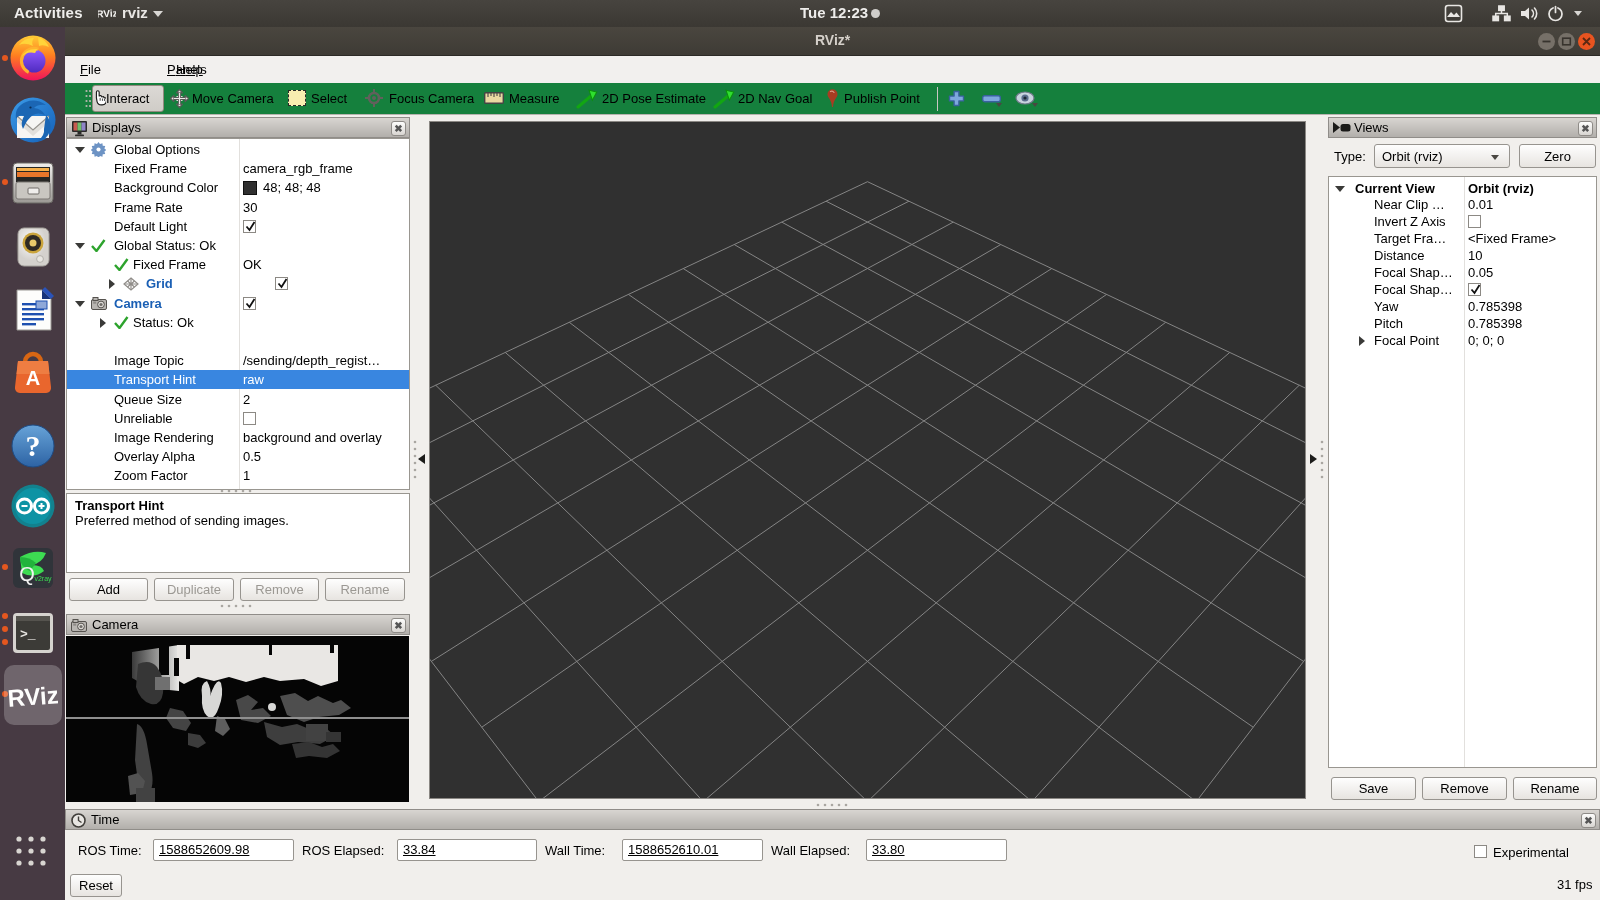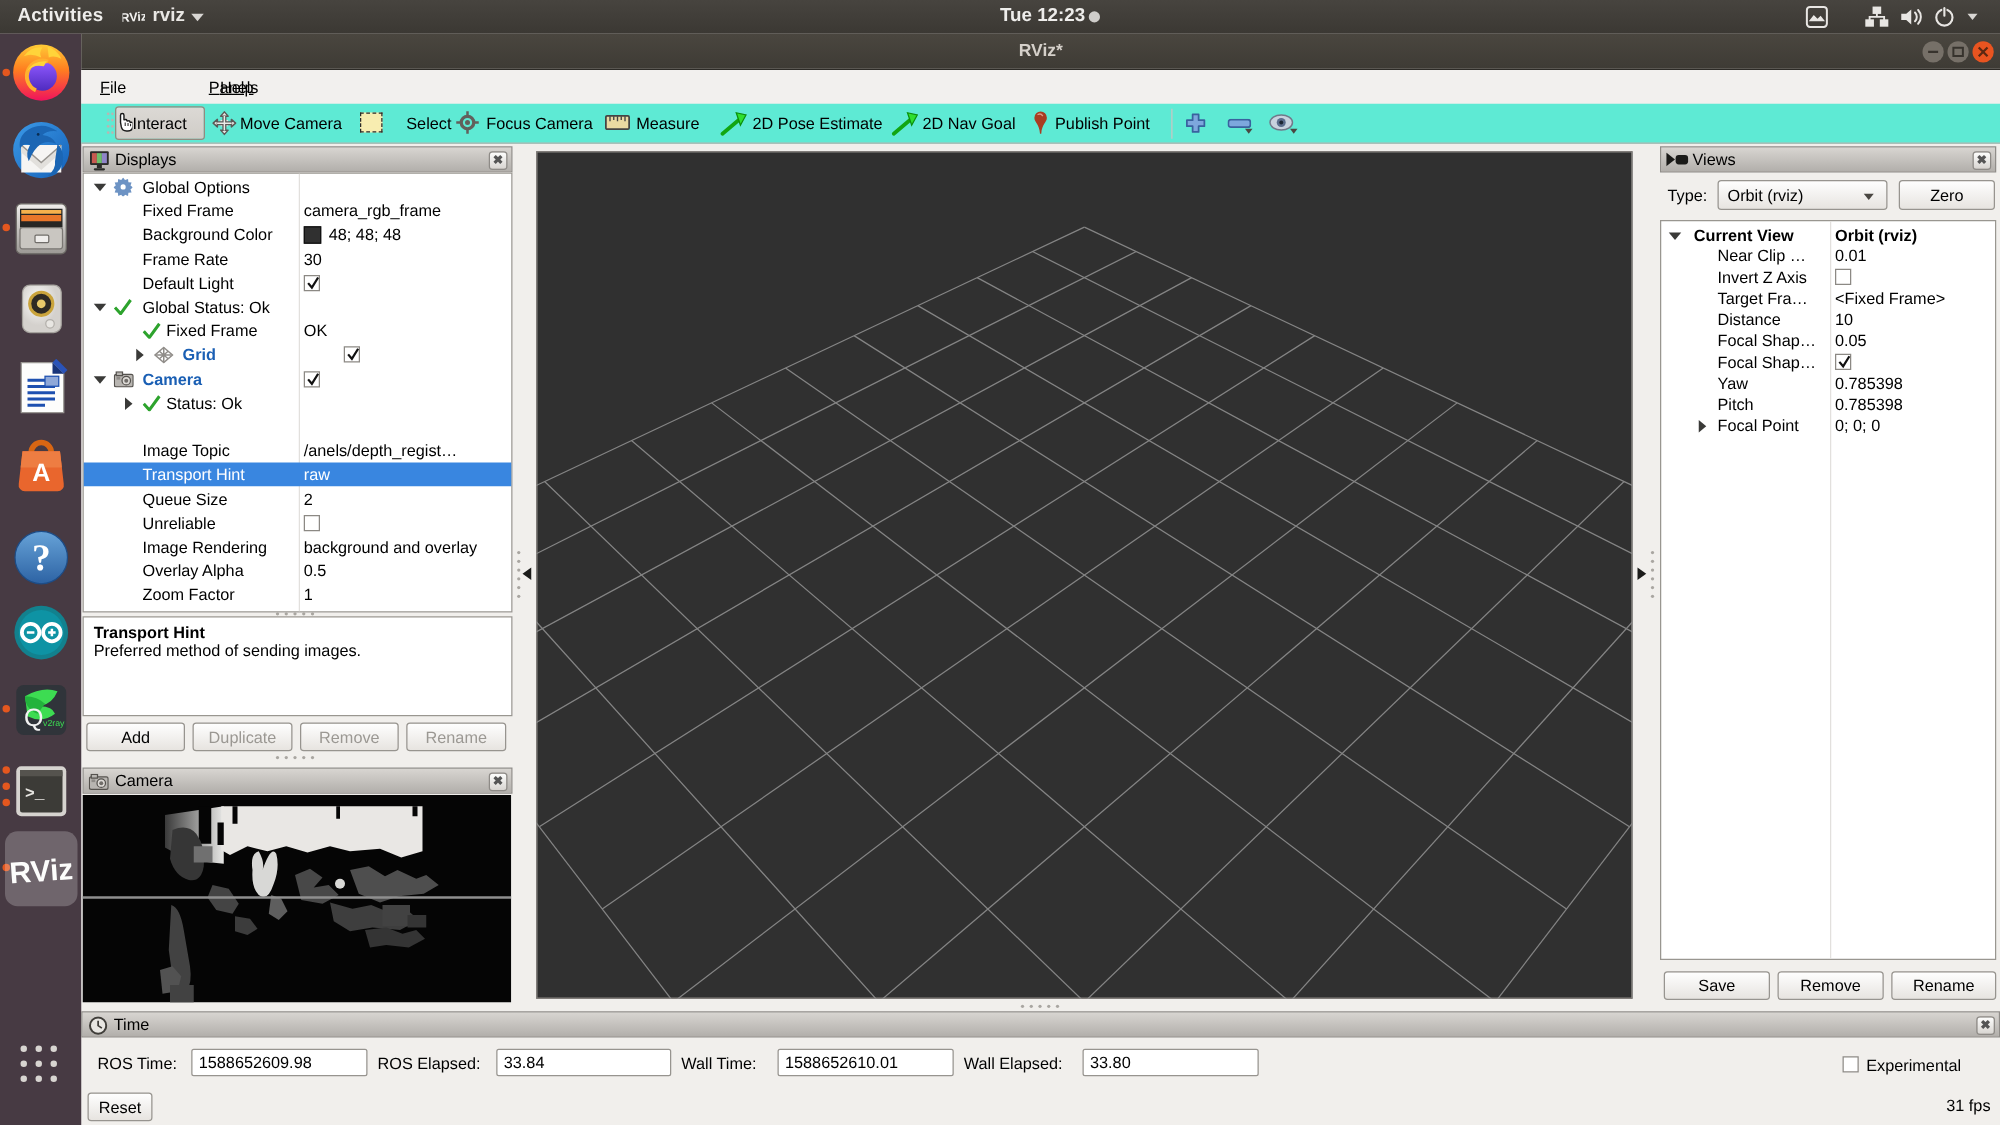--- a/index.html
+++ b/index.html
@@ -14,33 +14,33 @@
   
   #dock { left:0; top:27px; width:65px; height:873px; background:#473a43; }
   .dkic { position:absolute; left:10px; width:46px; height:46px; }
   .ddot { position:absolute; left:2px; width:6px; height:6px; border-radius:50%; background:#e4571f; }
   
   #titlebar { left:65px; top:27px; width:1535px; height:29px; background:linear-gradient(#4a463f,#3e3b35); border-bottom:1px solid #2c2a26; }
   #titlebar .t { left:750px; top:5px; font-size:14px; font-weight:bold; color:#d5d0ca; }
   .winbtn { position:absolute; top:33px; width:17px; height:17px; border-radius:50%; }
   #menubar { left:65px; top:56px; width:1535px; height:27px; background:#f2f0ee; }
   #menubar span { position:absolute; top:6px; }
-  #toolbar { left:65px; top:83px; width:1535px; height:32px; background:#5eead4; border-bottom:1px solid #b6b3af; }
+  #toolbar { left:65px; top:83px; width:1535px; height:32px; background:#15803d; border-bottom:1px solid #b6b3af; }
   .tbtxt { position:absolute; top:8px; font-size:13px; }
   
   .phdr { position:absolute; height:21px; background:linear-gradient(#d8d5d1,#b2afab); border:1px solid #908d89; font-size:13px; }
   .phdr .ttl { position:absolute; left:25px; top:2px; }
   .pclose { position:absolute; top:3px; right:3px; width:15px; height:15px; background:linear-gradient(#fdfdfc,#d8d5d1); border:1px solid #8e8b87; border-radius:3px; color:#555; font-size:10px; font-weight:bold; text-align:center; line-height:13px; }
   .white { background:#fff; border:1px solid #999690; }
   .row { position:absolute; left:0; width:100%; height:19px; }
   .chk { position:absolute; width:13px; height:13px; background:#fff; border:1px solid #8c8984; }
   .chk svg { position:absolute; left:0px; top:-1px; }
   .btn { position:absolute; height:23px; background:linear-gradient(#fefefe,#e7e4e0); border:1px solid #97948f; border-radius:3px; text-align:center; font-size:13px; padding-top:3px; }
   .btn.dis { color:#9b9893; }
-  .inp { position:absolute; height:22px; background:#fff; border:1px solid #97948f; border-radius:2px; font-size:13px; padding:2px 0 0 5px; }
+  .inp { position:absolute; height:22px; background:#fff; border:1px solid #97948f; border-radius:2px; font-size:13px; padding:2px 0 0 5px;text-decoration:underline; }
   .lbl { position:absolute; font-size:13px; }
   .blue { color:#1a5fb4; font-weight:bold; }
   .tri { position:absolute; width:0; height:0; }
 </style>
 </head>
 <body>
 
 <div id="topbar" class="abs">
   <span class="abs act">Activities</span>
   <span class="abs appname">rviz</span>
@@ -257,21 +257,21 @@
         <path d="M10.5 19.5 l-3 -3.4 h6 z"></path>
         <path d="M1.5 10.5 l3.4 -3 v6 z"></path>
         <path d="M19.5 10.5 l-3.4 3 v-6 z"></path>
         <path d="M7.5 8 h6 v5 h-6 z" fill="#e9e6e2" stroke="none"></path>
         <path d="M10.5 4.7 v11.6 M4.7 10.5 h11.6" stroke="#5a5a58" stroke-width="3.2"></path>
         <path d="M10.5 4.7 v11.6 M4.7 10.5 h11.6" stroke="#ecebe8" stroke-width="1.2"></path>
       </g>
     </svg>
   <span class="tbtxt" style="left:127px;">Move Camera</span>
   <div class="abs" style="left:223px; top:7px; width:18px; height:16px; background:#f8edb0; border:1.6px dashed #2a2a28;"></div>
-  <span class="tbtxt" style="left:260px;">Select</span>
+  <span class="tbtxt" style="left:246px;">Select</span>
   <svg class="abs" style="left:299px; top:5px;" width="20" height="20" viewBox="0 0 20 20">
       <g stroke="#62605c" fill="none">
         <circle cx="10" cy="10" r="5" stroke-width="2.6"></circle>
         <circle cx="10" cy="10" r="2" fill="#62605c" stroke="none"></circle>
         <path d="M10 1 v4 M10 15 v4 M1 10 h4 M15 10 h4" stroke-width="2"></path>
       </g>
     </svg>
   <span class="tbtxt" style="left:324px;">Focus Camera</span>
   <svg class="abs" style="left:419px; top:9px;" width="20" height="12" viewBox="0 0 20 12">
       <rect x=".7" y=".7" width="18.6" height="10.6" fill="#ead9a2" stroke="#444" stroke-width="1.4" rx="1"></rect>
@@ -401,21 +401,21 @@
     </div>
   <div class="row" style="top:173.8px;">
       <span class="tri" style="left:33px; top:5px; border-top:5px solid transparent; border-bottom:5px solid transparent; border-left:6px solid #3a3a38;"></span>
       <svg class="abs" style="left:47px; top:3px;" width="15" height="13">
         <path d="M1 7 l4.5 5 8-11" stroke="#2da32d" stroke-width="2.4" fill="none"></path>
       </svg>
       <span class="abs" style="left:66px; top:2px;">Status: Ok</span>
     </div>
   <div class="row" style="top:212.2px;">
       <span class="abs" style="left:47px; top:2px;">Image Topic</span>
-      <span class="abs" style="left:176px; top:2px;">/anels/depth_regist…</span>
+      <span class="abs" style="left:176px; top:2px;">/sending/depth_regist…</span>
     </div>
   <div class="row" style="top:231.4px; background:#3986e0; color:#fff;">
       <span class="abs" style="left:47px; top:2px;">Transport Hint</span>
       <span class="abs" style="left:176px; top:2px;">raw</span>
     </div>
   <div class="row" style="top:250.6px;">
       <span class="abs" style="left:47px; top:2px;">Queue Size</span>
       <span class="abs" style="left:176px; top:2px;">2</span>
     </div>
   <div class="row" style="top:269.8px;">

